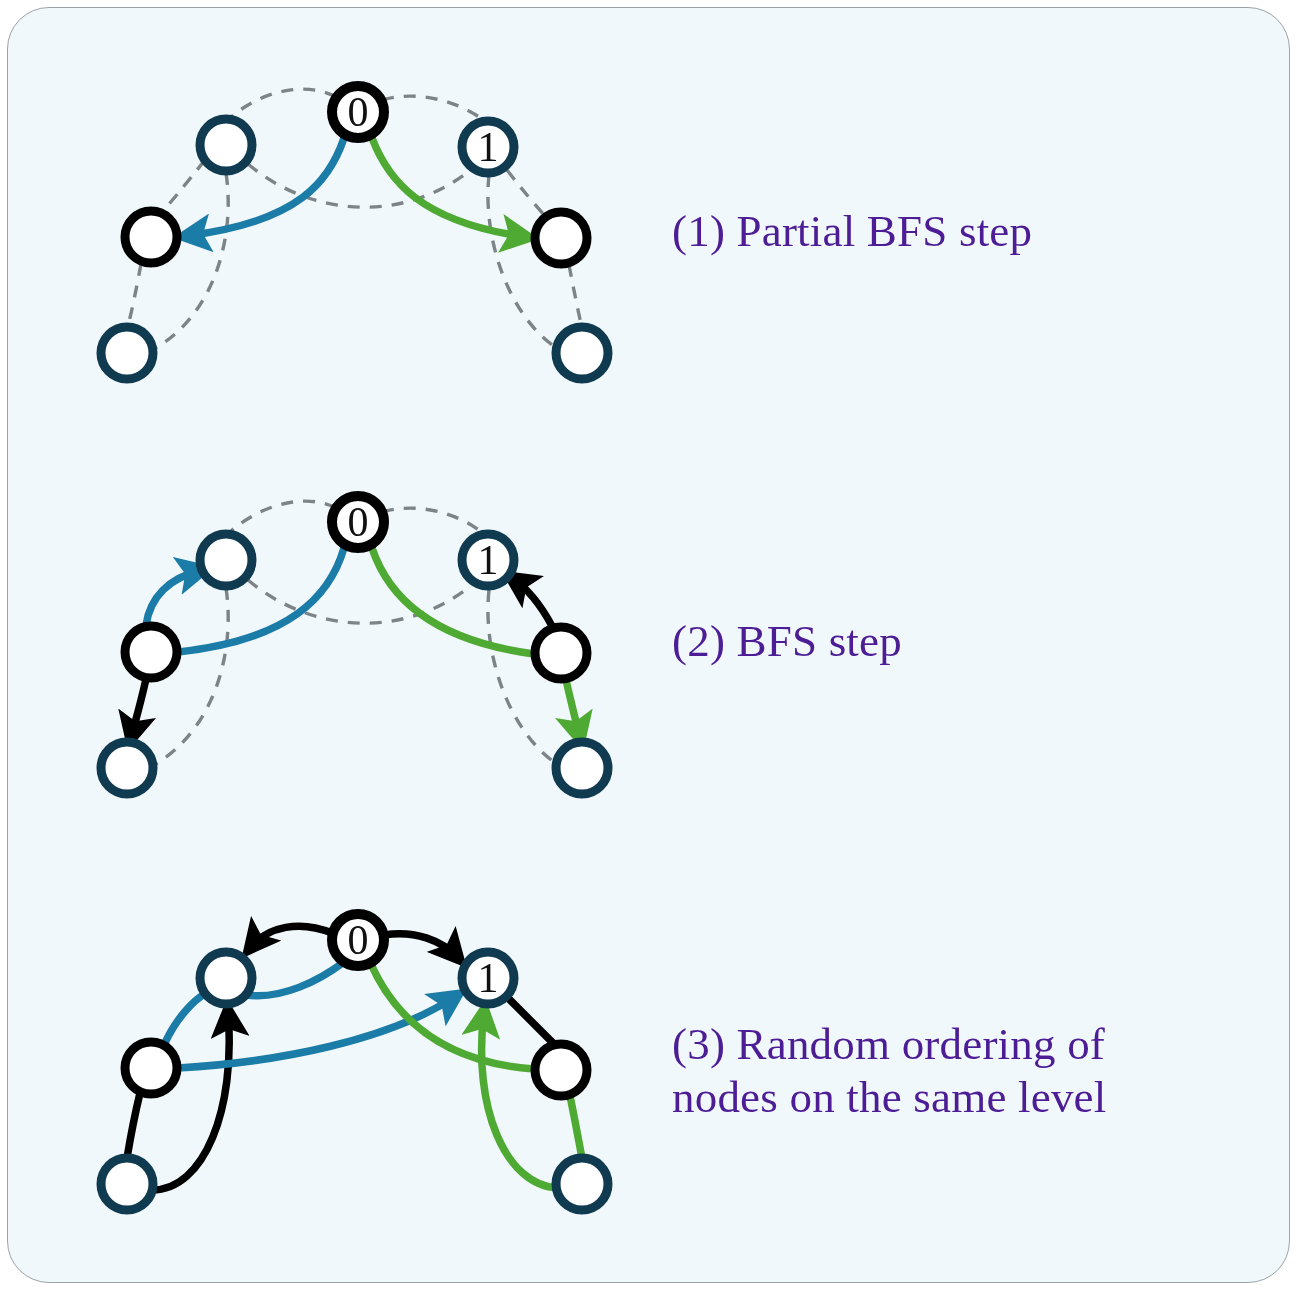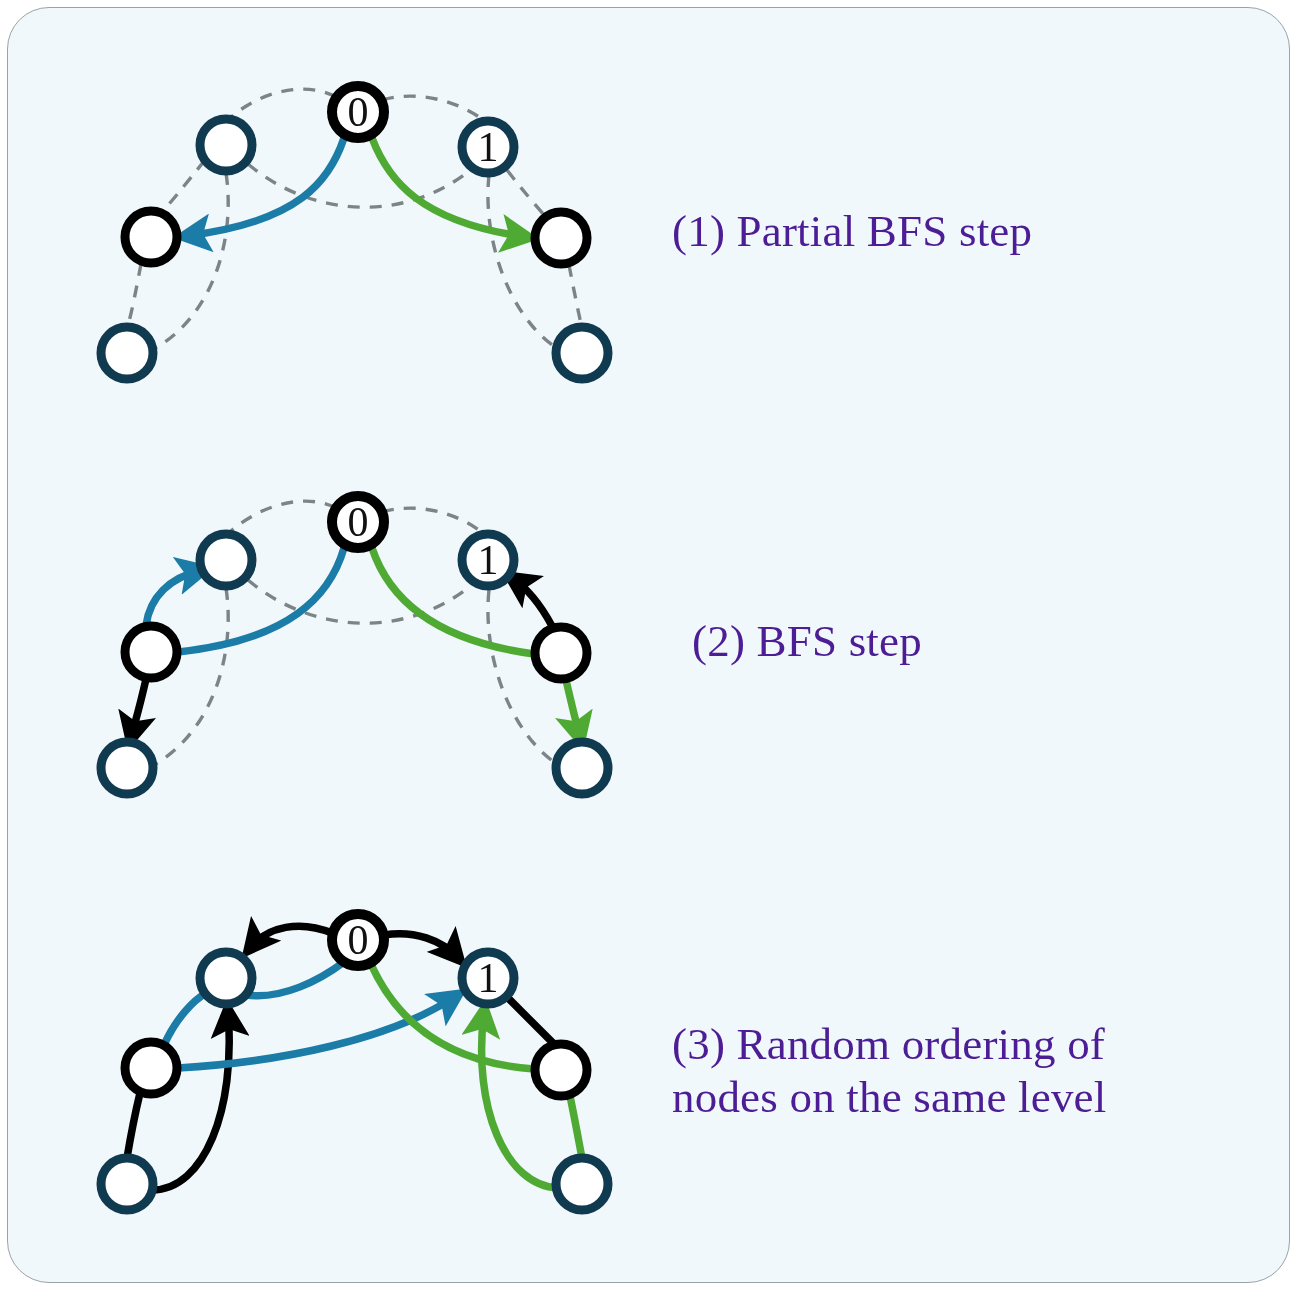--- a/index.html
+++ b/index.html
@@ -39,21 +39,21 @@
   .caption {
     position: absolute;
     font-family: "Liberation Serif", serif;
     color: #4c1d95;
     font-size: 45px;
     line-height: 1.18;
     letter-spacing: 0.2px;
     white-space: pre-line;
   }
   #caption-1 { left: 672px; top: 205px; }
-  #caption-2 { left: 692px; top: 615px; text-align: center; }
+  #caption-2 { left: 672px; top: 615px; text-align: center; }
   #caption-3 { left: 672px; top: 1018px; width: 600px; }
 </style>
 </head>
 <body>
 
 <div id="figure-root">
 
   <div class="card"></div>
 
   <svg class="svg-layer" viewBox="0 0 1314 1290">

